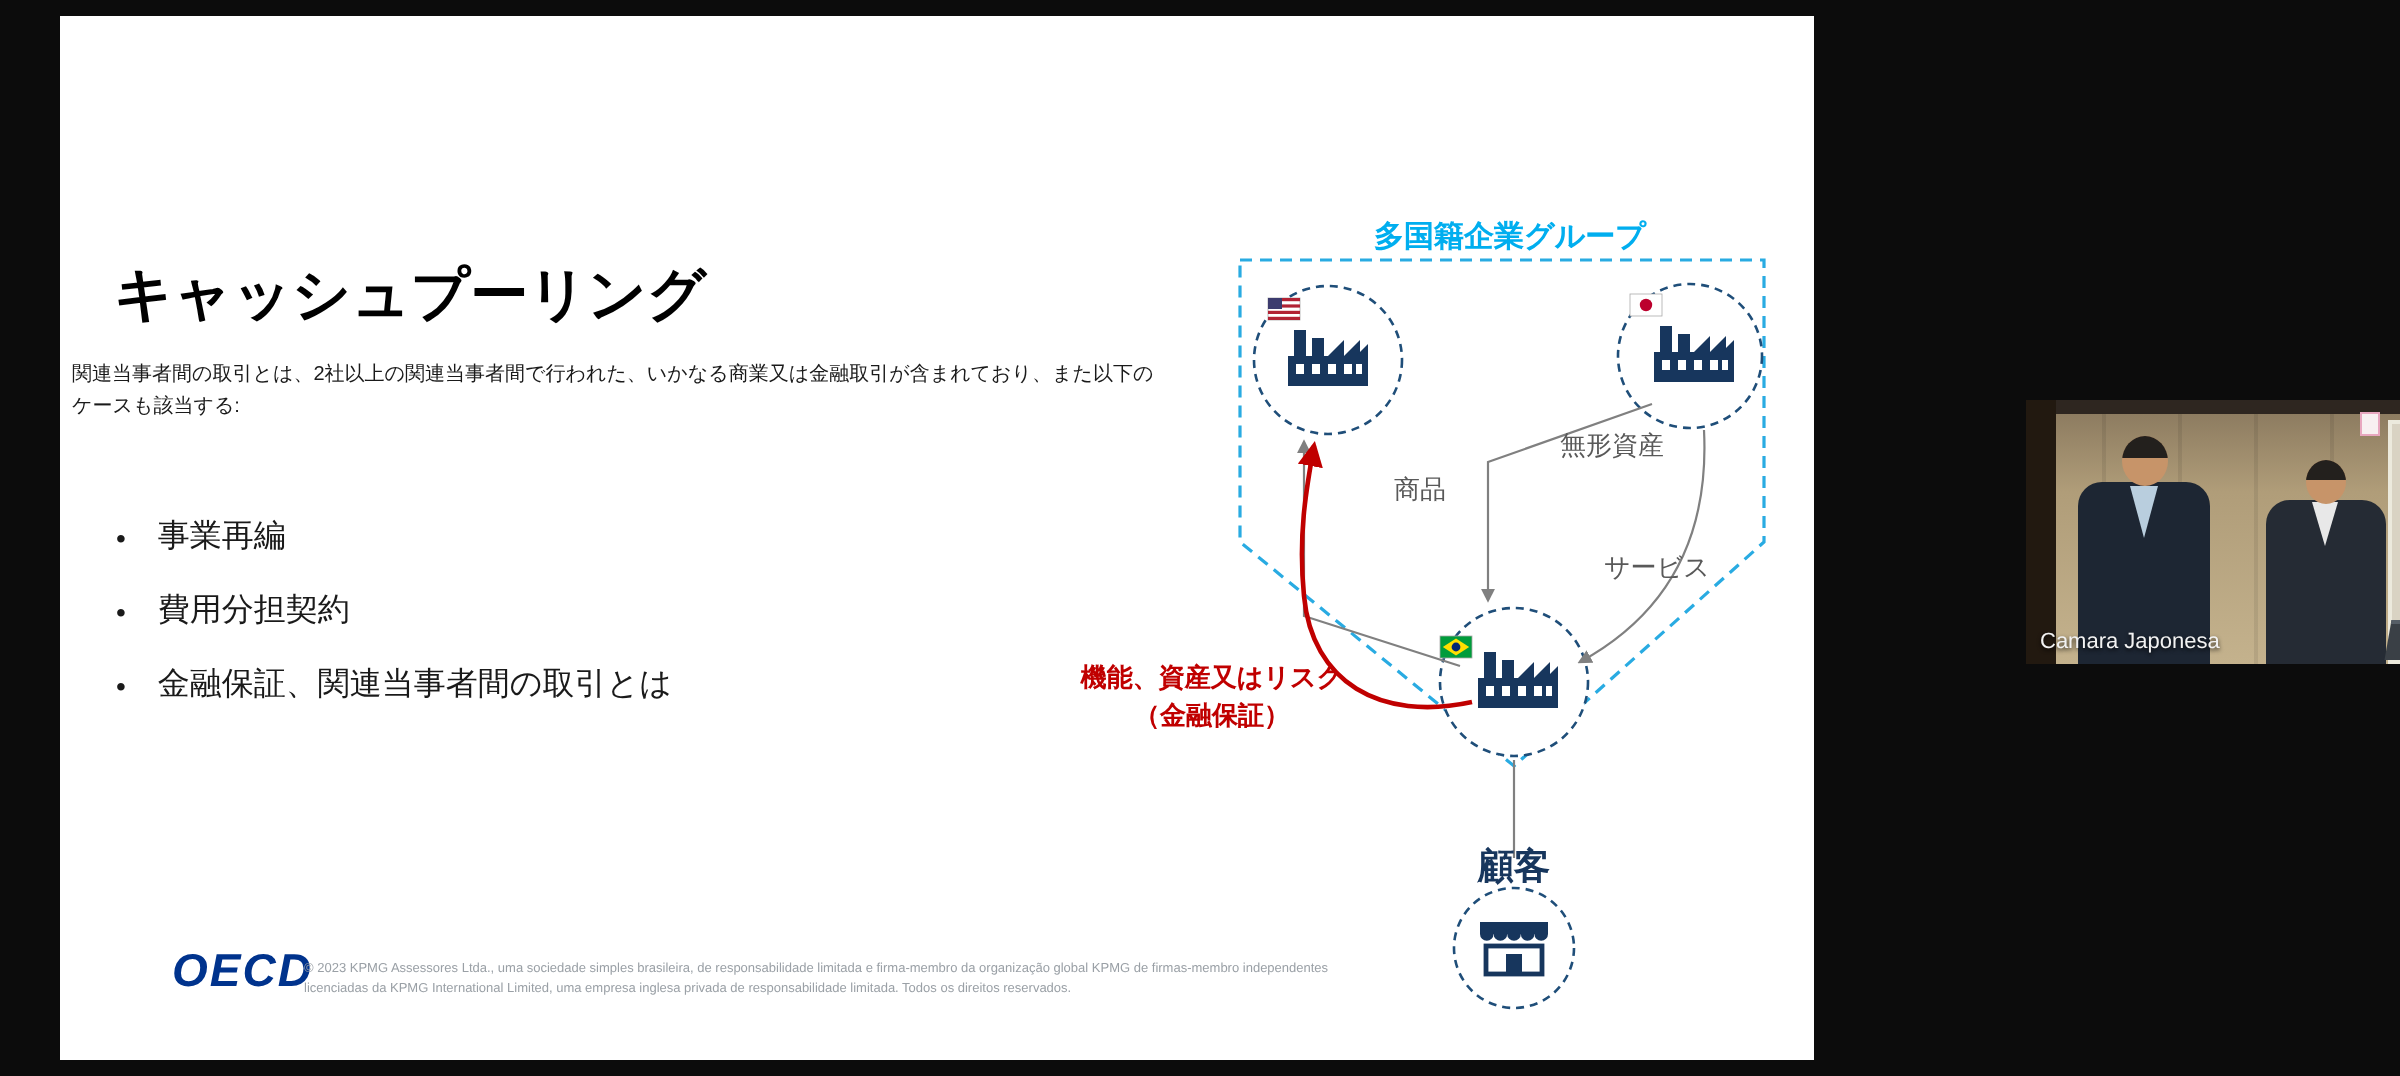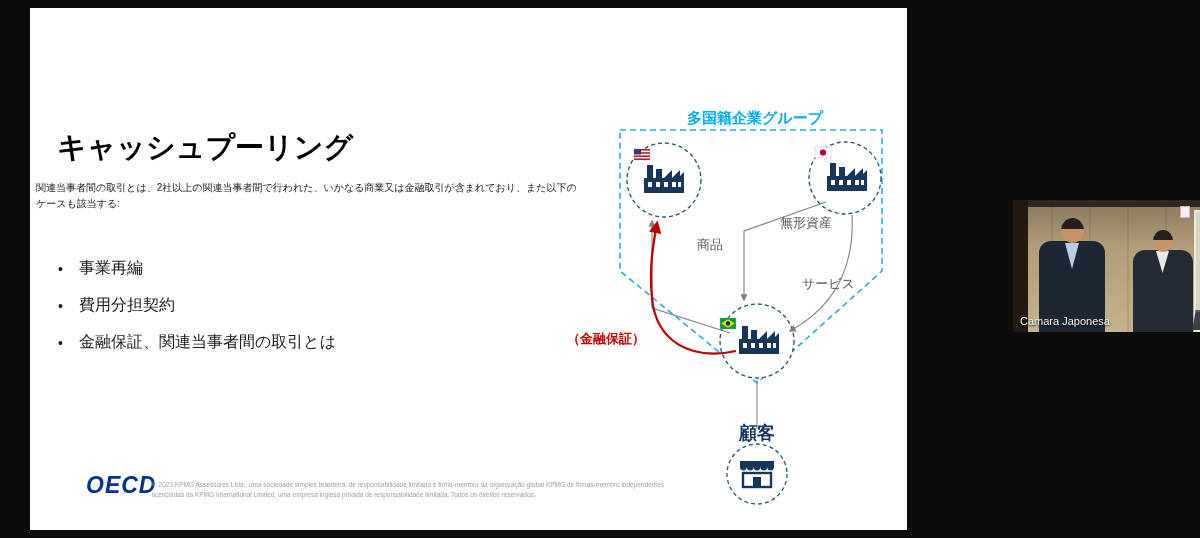--- a/index.html
+++ b/index.html
@@ -116,20 +116,21 @@
       <span class="dot">•</span>
       <span>費用分担契約</span>
     </div>
     <div class="bullet">
       <span class="dot">•</span>
       <span>金融保証、関連当事者間の取引とは</span>
     </div>
   </div>
 
   <div class="red-note">
+    <div>機能、資産又はリスク</div>
     <div>（金融保証）</div>
   </div>
 
   <svg class="diagram" viewBox="0 0 350 425">
     <defs>
       <marker id="arrGray" viewBox="0 0 10 10" refX="8" refY="5" markerWidth="6.5" markerHeight="6.5" orient="auto-start-reverse">
         <path d="M0,0 L10,5 L0,10 z" fill="#808080"></path>
       </marker>
       <marker id="arrRed" viewBox="0 0 10 10" refX="8" refY="5" markerWidth="5.5" markerHeight="5.5" orient="auto-start-reverse">
         <path d="M0,0 L10,5 L0,10 z" fill="#C00000"></path>

